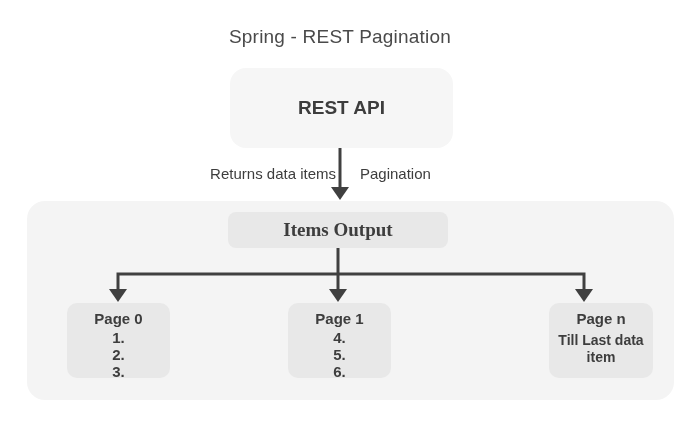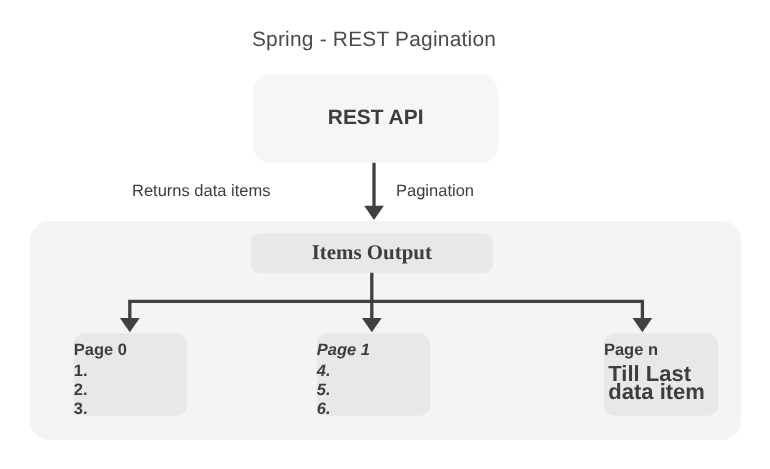--- a/index.html
+++ b/index.html
@@ -29,47 +29,47 @@
   }
 
   .api-box {
     position: absolute; left: 230px; top: 68px; width: 223px; height: 80px;
     background: var(--api-box-bg); border-radius: 16px;
     display: flex; align-items: center; justify-content: center;
     font-size: 19px; font-weight: 700; color: var(--text);
   }
 
   .edge-label { position: absolute; top: 165px; font-size: 15px; color: var(--text); }
-  .edge-label.left  { left: 120px; width: 200px; }
+  .edge-label.left  { left: 136px; width: 200px; text-align: right; }
   .edge-label.right { left: 360px; text-align: right; }
 
   .flow-container {
     position: absolute; left: 27px; top: 201px; width: 647px; height: 199px;
     background: var(--container-bg); border-radius: 18px;
   }
 
   .items-output {
     position: absolute; left: 228px; top: 212px; width: 220px; height: 36px;
     background: var(--node-bg); border-radius: 8px;
     display: flex; align-items: center; justify-content: center;
     font-size: 19px; font-weight: 700; color: var(--text); font-family: Liberation Serif, serif;
   }
 
   .page-box {
     position: absolute; top: 303px; height: 75px;
     background: var(--node-bg); border-radius: 10px;
-    padding-top: 7px; 
+    padding-top: 7px; text-align: center;
     font-weight: 700; color: var(--text);
   }
   .page-box.p0 { left: 67px;  width: 103px; }
-  .page-box.p1 { left: 288px; width: 103px; font-style: italic; }
+  .page-box.p1 { left: 288px; width: 103px; }
   .page-box.pn { left: 549px; width: 104px; }
   .page-label { font-size: 15px; font-weight: 700; }
   .page-items { margin-top: 2px; font-size: 15px; line-height: 17px; }
-  .page-note  { margin-top: 5px; font-size: 20px; line-height: 17px; padding: 0 4px; }
+  .page-note  { margin-top: 5px; font-size: 14px; line-height: 17px; padding: 0 4px; }
 
   .arrows { position: absolute; left: 0; top: 0; width: 700px; height: 426px; pointer-events: none; }
   .arrows path { stroke: var(--arrow); stroke-width: 3; fill: none; }
   .arrows polygon { fill: var(--arrow); }
 </style>
 </head>
 <body>
 
 <div class="canvas">
 

